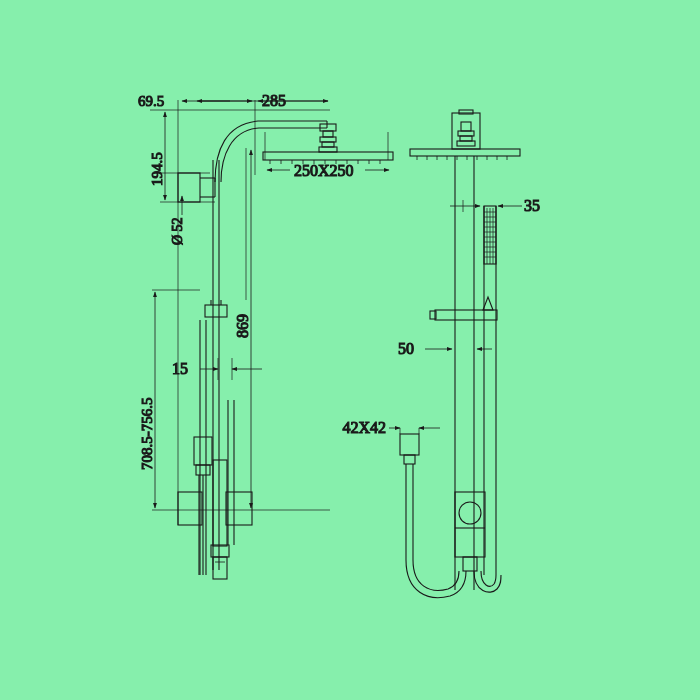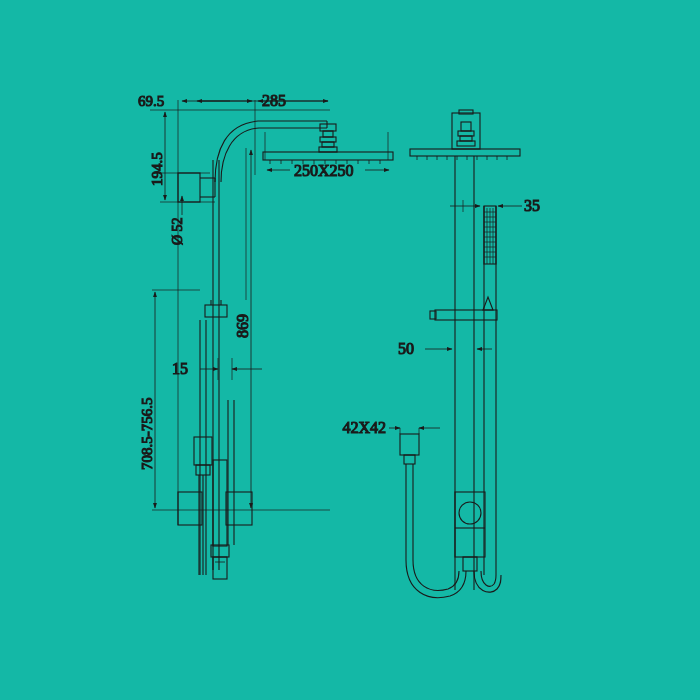--- a/index.html
+++ b/index.html
@@ -1,18 +1,18 @@
 <!DOCTYPE html>
 <html><head>
 <meta charset="utf-8">
 <style>
   html,body{margin:0;padding:0;background:#ffffff;}
   body{width:700px;height:700px;overflow:hidden;
        font-family:"Liberation Serif", serif;}
-  #stage{position:relative;width:700px;height:700px;background:#14b8a6;}
+  #stage{position:relative;width:700px;height:700px;background:#86efac;}
   svg{display:block;}
   .dimtext{font-family:"Liberation Serif", serif;fill:#1a1a1a;}
 </style>
 </head>
 <body>
 
 <div id="stage">
 <svg width="700" height="700" viewBox="0 0 700 700">
 
   <defs>

